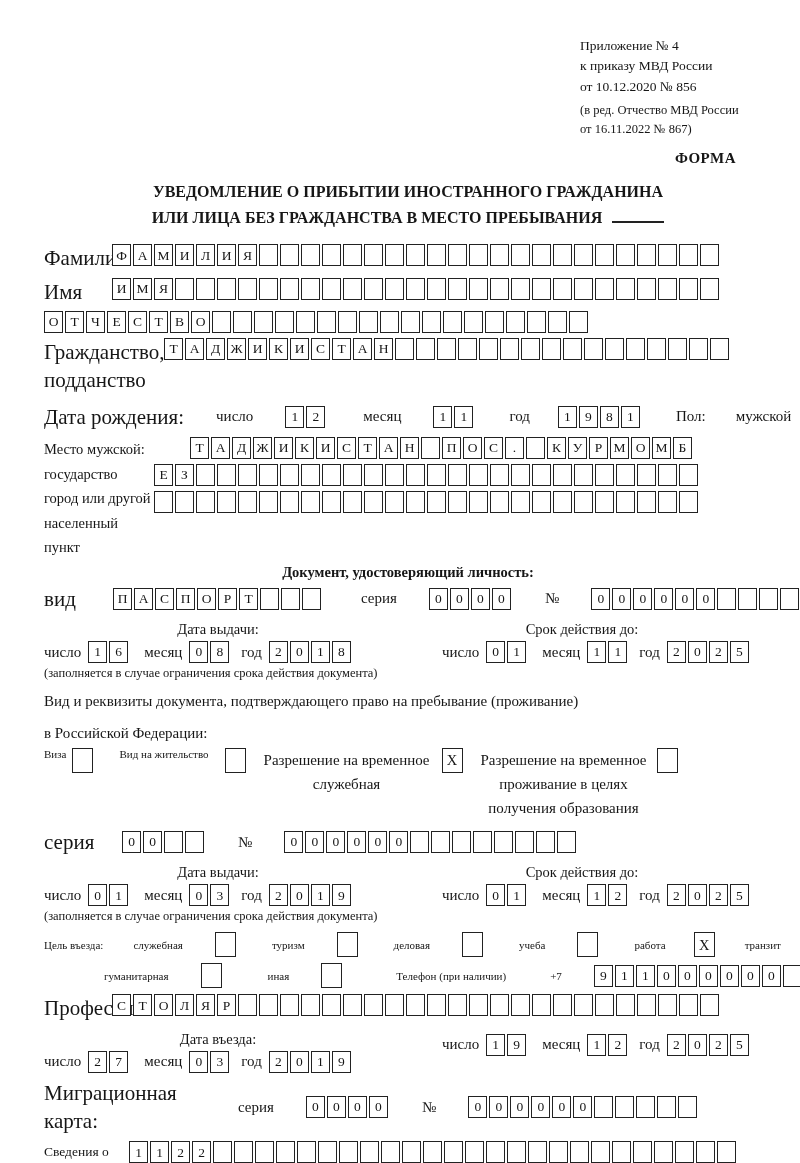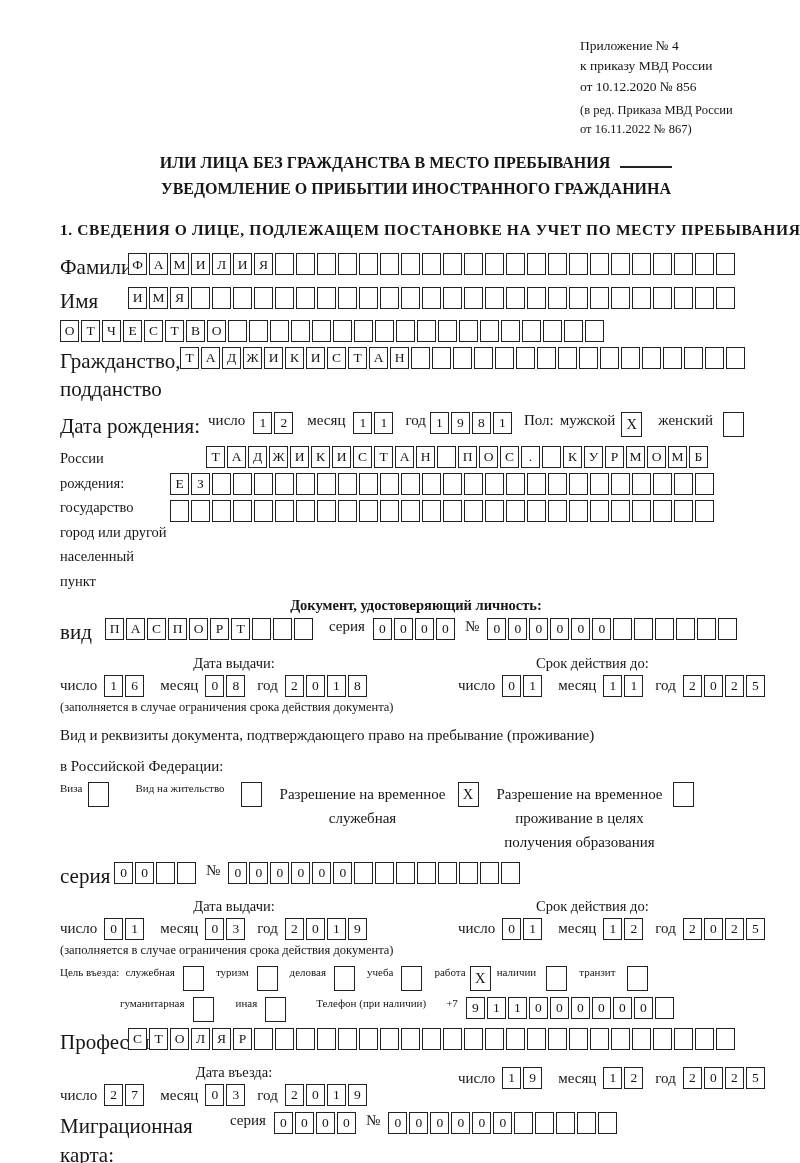--- a/index.html
+++ b/index.html
@@ -1,26 +1,26 @@
 <!DOCTYPE html>
 <html><head>
 <meta charset="utf-8">
 <style>
   html,body{margin:0;padding:0;background:#ffffff;}
   .page{width:800px;height:1163px;background:#ffffff;box-sizing:border-box;
-        padding:36px 28px 0 60px;font-family:"Liberation Serif","DejaVu Serif",serif;
+        padding:36px 28px 0 44px;font-family:"Liberation Serif","DejaVu Serif",serif;
         color:#161616;overflow:hidden;position:relative;}
   .apx{margin-left:auto;width:192px;font-size:13.5px;line-height:1.5;}
   .apx-small{font-size:12.5px;margin-top:4px;line-height:1.5;}
   .forma{text-align:right;font-weight:bold;font-size:15px;margin:12px 36px 0 0;letter-spacing:.5px;}
   .title{text-align:center;font-weight:bold;font-size:16px;margin-top:12px;line-height:1.6;}
   .tuline{display:inline-block;width:52px;border-bottom:2px solid #222;height:14px;margin-left:10px;}
   .sec-heading{font-weight:bold;font-size:15.5px;letter-spacing:.6px;margin-top:20px;white-space:nowrap;}
   .frow{display:flex;align-items:flex-start;margin-top:5px;}
-  .frow.vc{}
+  .frow.vc{align-items:center;gap:24px;}
   .mt4{margin-top:4px}.mt5{margin-top:5px}.mt6{margin-top:6px}.mt8{margin-top:8px}.mt14{margin-top:14px}
   .lbl{font-size:21px;line-height:1.35;flex:0 0 auto;}
   .w68{width:68px}.w145{width:145px}.w120{width:120px}.w45{width:45px}.w48{width:48px}.w170{width:170px}
   .cells{display:flex;flex:0 0 auto;}
   .cell{flex:0 0 auto;width:17px;height:20px;border:1.5px solid #222;margin-right:2px;
         display:flex;align-items:center;justify-content:center;font-size:13.5px;line-height:1;
         background:#fff;}
   .big .cell{width:19px;height:23px;font-size:14.5px;}
   .dlbl{font-size:15px;flex:0 0 auto;}
   .ml4{margin-left:4px}.ml6{margin-left:6px}.ml8{margin-left:8px}.ml10{margin-left:10px}
@@ -50,32 +50,32 @@
 </head>
 <body>
 
 <div class="page">
 
   <div class="apx">
     <div>Приложение № 4</div>
     <div>к приказу МВД России</div>
     <div>от 10.12.2020 № 856</div>
     <div class="apx-small">
-      <div>(в ред. Приказа МВД России</div>
+      <div>(в ред. Отчество МВД России</div>
       <div>от 16.11.2022 № 867)</div>
     </div>
   </div>
 
+  <div class="forma">ФОРМА</div>
 
   <div class="title">
+    <div>УВЕДОМЛЕНИЕ О ПРИБЫТИИ ИНОСТРАННОГО ГРАЖДАНИНА</div>
     <div><span>ИЛИ ЛИЦА БЕЗ ГРАЖДАНСТВА В МЕСТО ПРЕБЫВАНИЯ</span><span class="tuline"></span></div>
-    <div>УВЕДОМЛЕНИЕ О ПРИБЫТИИ ИНОСТРАННОГО ГРАЖДАНИНА</div>
-  </div>
-
-  <div class="sec-heading">1. СВЕДЕНИЯ О ЛИЦЕ, ПОДЛЕЖАЩЕМ ПОСТАНОВКЕ НА УЧЕТ ПО МЕСТУ ПРЕБЫВАНИЯ</div>
+  </div>
+
 
   <div class="frow mt14">
     <span class="lbl w68">Фамилия</span>
     <span class="cells">
         <span class="cell">Ф</span>
         <span class="cell">А</span>
         <span class="cell">М</span>
         <span class="cell">И</span>
         <span class="cell">Л</span>
         <span class="cell">И</span>
@@ -229,21 +229,21 @@
         <span class="cell">X</span>
       </span>
     <span class="dlbl ml14">женский</span>
     <span class="cells big ml10">
         <span class="cell"></span>
       </span>
   </div>
 
   <div class="frow mt6">
     <div class="bplabels">
-      <div>России рождения:</div>
+      <div>Место мужской:</div>
       <div>государство</div>
       <div>город или другой</div>
       <div>населенный пункт</div>
     </div>
     <div class="bprows">
       <div class="cells ind36">
           <span class="cell">Т</span>
           <span class="cell">А</span>
           <span class="cell">Д</span>
           <span class="cell">Ж</span>
@@ -527,21 +527,21 @@
         <span class="cell"></span>
       </span>
     <span class="plbl ml10">учеба</span>
     <span class="cells big ml8">
         <span class="cell"></span>
       </span>
     <span class="plbl ml10">работа</span>
     <span class="cells big ml4">
         <span class="cell">X</span>
       </span>
-    <span class="plbl ml4">наличии</span>
+    <span class="plbl ml4">транзит</span>
     <span class="cells big ml10">
         <span class="cell"></span>
       </span>
     <span class="plbl ml10">транзит</span>
     <span class="cells big ml12">
         <span class="cell"></span>
       </span>
   </div>
 
   <div class="frow vc mt6">

